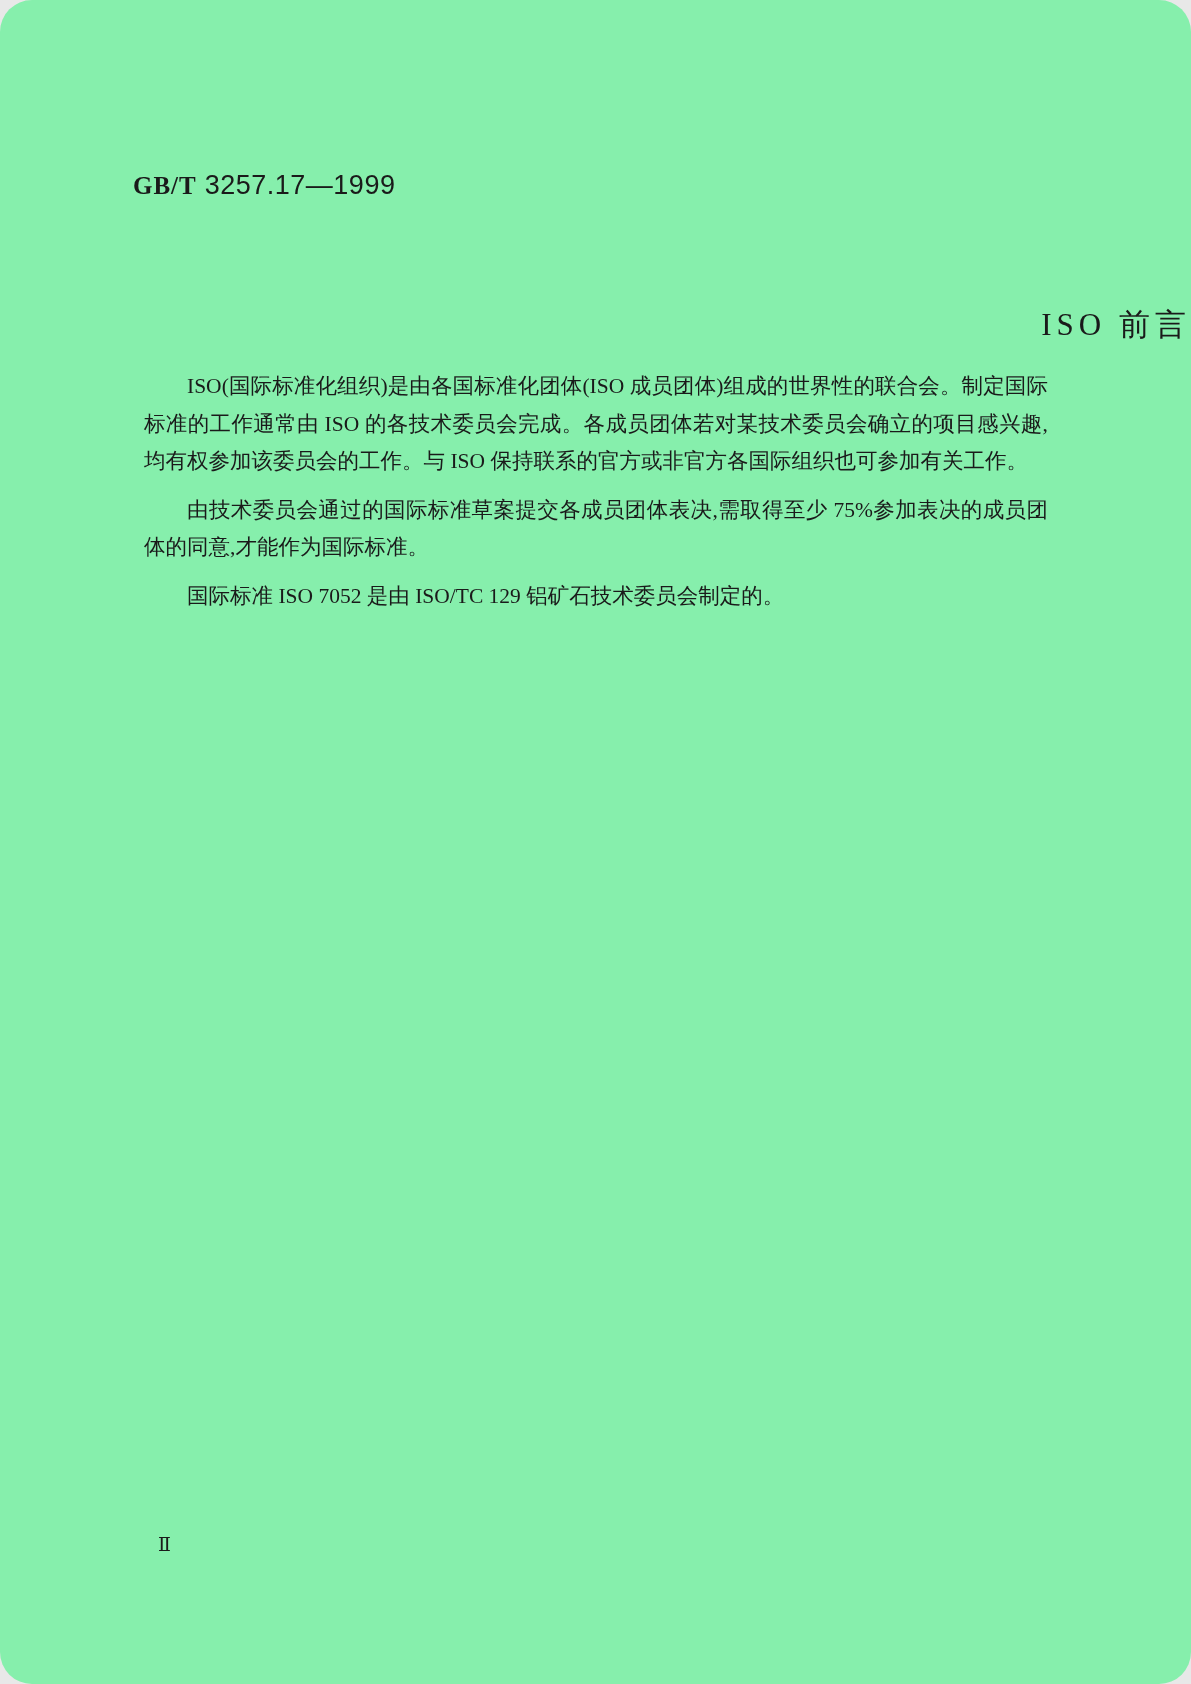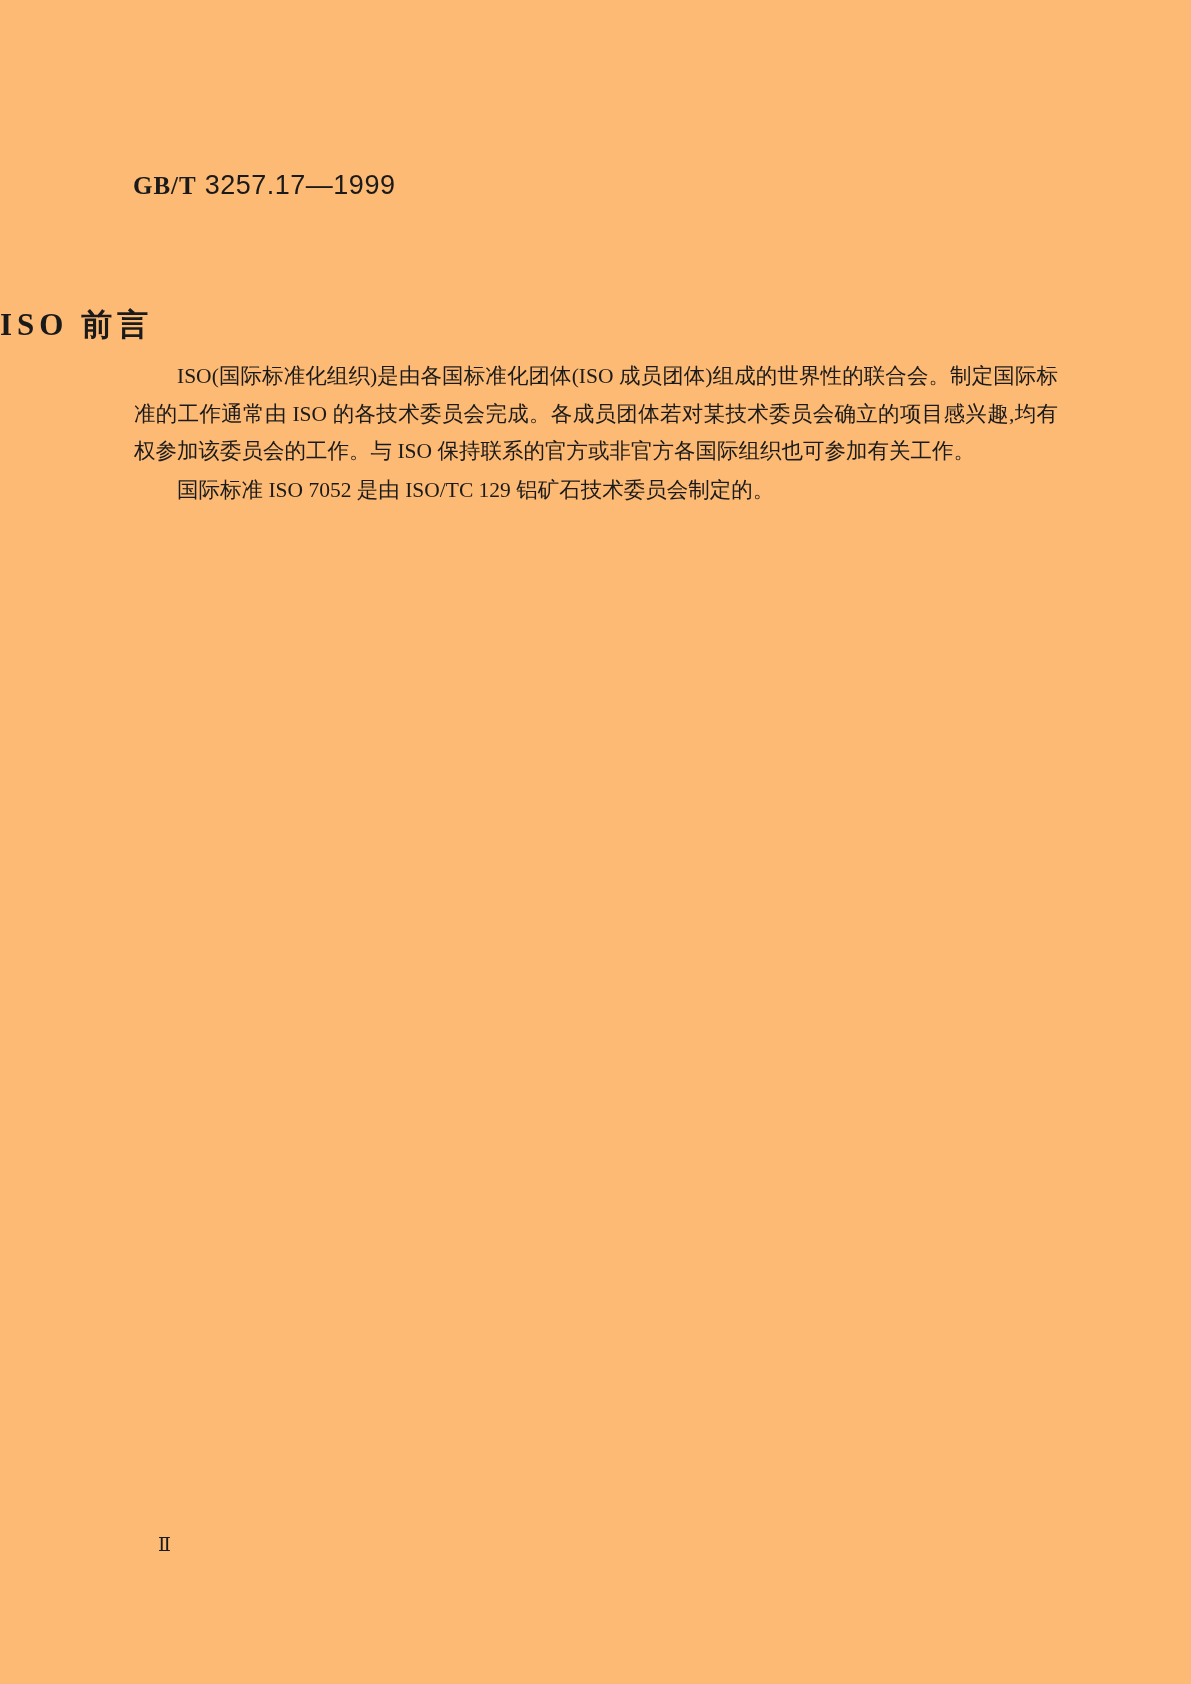--- a/index.html
+++ b/index.html
@@ -4,25 +4,26 @@
 <style>
   html, body {
     margin: 0;
     padding: 0;
     background: #e8e8e8;
   }
   .page {
     position: relative;
     width: 1191px;
     height: 1684px;
-    background: #fdba74;
+    background: #86efac;
     color: #1a1a1a;
     font-family: "Liberation Serif", "DejaVu Serif", serif;
     overflow: hidden;
     margin: 0 auto;
+    border-radius: 32px;
   }
   .doc-code {
     position: absolute;
     left: 133px;
     top: 170px;
     white-space: nowrap;
   }
   .doc-code .prefix {
     font-family: "Liberation Serif", "DejaVu Serif", serif;
     font-weight: bold;
@@ -34,37 +35,37 @@
     font-size: 27px;
     font-weight: 400;
     letter-spacing: 0.5px;
     margin-left: 8px;
   }
   .doc-title {
     position: absolute;
     top: 283px;
     left: 0;
     width: 100%;
-    text-align: left;
+    text-align: right;
     font-size: 31px;
-    font-weight: bold;
+    font-weight: normal;
     letter-spacing: 5px;
   }
   .doc-body {
     position: absolute;
     left: 133px;
     top: 357px;
     width: 926px;
     font-size: 21.5px;
     line-height: 37.5px;
     text-align: justify;
     text-justify: inter-ideograph;
   }
   .doc-body p {
-    margin: 1px;
+    margin: 11px;
     text-indent: 2em;
   }
   .page-num {
     position: absolute;
     left: 158px;
     top: 1533px;
     font-size: 19px;
   }
 </style>
 </head>
@@ -73,18 +74,19 @@
 <div class="page">
 
   <div class="doc-code">
     <span class="prefix">GB/T</span><span class="number">3257.17—1999</span>
   </div>
 
   <h1 class="doc-title">ISO 前言</h1>
 
   <div class="doc-body">
     <p>ISO(国际标准化组织)是由各国标准化团体(ISO 成员团体)组成的世界性的联合会。制定国际标准的工作通常由 ISO 的各技术委员会完成。各成员团体若对某技术委员会确立的项目感兴趣,均有权参加该委员会的工作。与 ISO 保持联系的官方或非官方各国际组织也可参加有关工作。</p>
+    <p>由技术委员会通过的国际标准草案提交各成员团体表决,需取得至少 75%参加表决的成员团体的同意,才能作为国际标准。</p>
     <p>国际标准 ISO 7052 是由 ISO/TC 129 铝矿石技术委员会制定的。</p>
   </div>
 
   <div class="page-num">Ⅱ</div>
 
 </div>
 
 </body></html>

